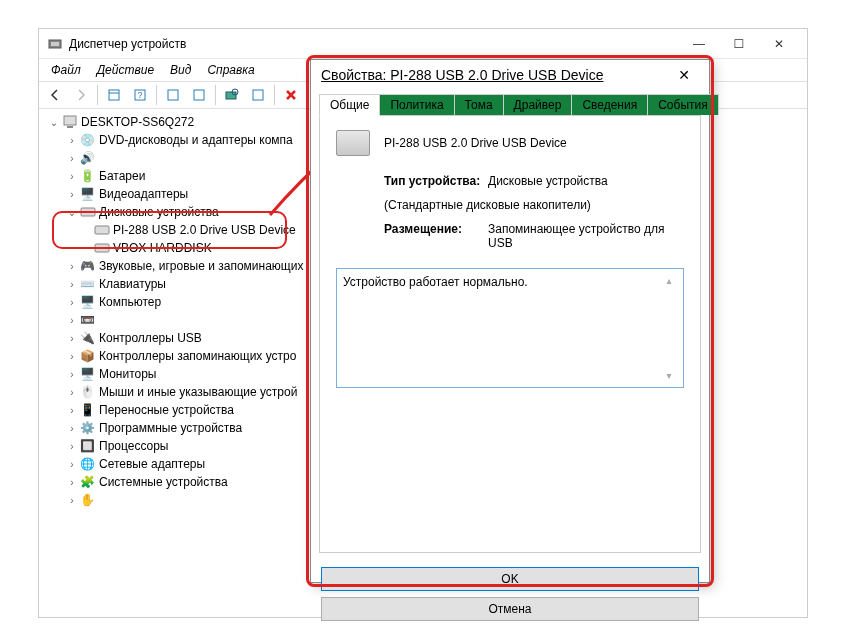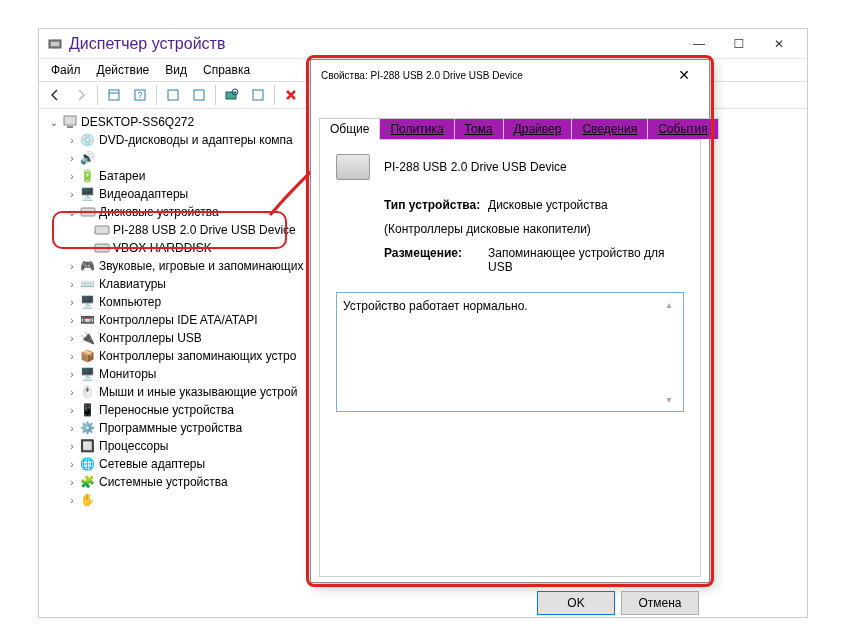--- a/index.html
+++ b/index.html
@@ -2,70 +2,70 @@
 <html><head>
   <meta charset="utf-8">
   <style>
     * { box-sizing: border-box; margin: 0; padding: 0; font-family: 'Segoe UI', Tahoma, sans-serif; }
     body { background: #fff; width: 845px; height: 635px; position: relative; overflow: hidden; }
     
     
     .main-window { position: absolute; left: 38px; top: 28px; width: 770px; height: 590px; background: #fff; border: 1px solid #ccc; }
     .titlebar { height: 30px; display: flex; align-items: center; padding: 0 8px; border-bottom: 1px solid #e8e8e8; }
     .titlebar-icon { width: 16px; height: 16px; margin-right: 6px; display: flex; align-items: center; justify-content: center; }
-    .titlebar-title { font-size: 16px; color: #4c1d95; flex: 1; }
+    .titlebar-title { font-size: 12px; color: #000000; flex: 1; }
     .win-controls { display: flex; gap: 0; }
     .win-btn { width: 40px; height: 28px; display: flex; align-items: center; justify-content: center; font-size: 12px; color: #333; cursor: pointer; }
     
     .menubar { height: 22px; display: flex; align-items: center; padding: 0 4px; font-size: 12px; }
-    .menu-item { padding: 2px 8px; cursor: pointer; }
+    .menu-item { padding: 2px 8px; cursor: pointer; font-style: italic; }
     
     .toolbar { height: 28px; display: flex; align-items: center; padding: 0 4px; border-top: 1px solid #e0e0e0; border-bottom: 1px solid #e0e0e0; gap: 2px; }
     .tool-btn { width: 24px; height: 24px; display: flex; align-items: center; justify-content: center; border: 1px solid transparent; cursor: pointer; font-size: 14px; }
     .tool-sep { width: 1px; height: 20px; background: #d0d0d0; margin: 0 2px; }
     
     .tree-area { padding: 4px 0; font-size: 12px; }
     .tree-row { display: flex; align-items: center; height: 18px; padding-left: 8px; cursor: pointer; white-space: nowrap; }
     .tree-indent { display: inline-block; }
     .tree-expander { width: 14px; font-size: 10px; color: #666; text-align: center; }
     .tree-icon { width: 18px; height: 16px; display: flex; align-items: center; justify-content: center; margin-right: 2px; font-size: 12px; }
     
     .highlight-group { position: absolute; left: 52px; top: 211px; width: 235px; height: 38px; border: 2px solid #d22; border-radius: 10px; pointer-events: none; }
     
     
     .arrow-svg { position: absolute; left: 260px; top: 130px; width: 90px; height: 90px; pointer-events: none; }
     
     
     .props-dialog { position: absolute; left: 310px; top: 59px; width: 400px; height: 524px; background: #fff; border: 1px solid #888; box-shadow: 4px 4px 12px rgba(0,0,0,.25); }
     .props-outline { position: absolute; left: 306px; top: 55px; width: 408px; height: 532px; border: 3px solid #d22; border-radius: 8px; pointer-events: none; }
     .props-titlebar { height: 30px; display: flex; align-items: center; padding: 0 10px; }
-    .props-title { font-size: 10px; flex: 1; }
+    .props-title { font-size: 14px; flex: 1; text-decoration: underline; }
     .props-close { width: 30px; height: 26px; display: flex; align-items: center; justify-content: center; font-size: 14px; cursor: pointer; }
     
-    .tab-strip { display: flex; padding: 4px 8px 0 8px; font-size: 12px; margin-top: 24px; }
+    .tab-strip { display: flex; padding: 4px 8px 0 8px; font-size: 12px; }
     .tab { padding: 3px 10px; border: 1px solid #ccc; border-bottom: none; background: #fff; cursor: pointer; margin-right: -1px; position: relative; }
     .tab.active { background: #fff; z-index: 2; border-bottom: 1px solid #fff; margin-bottom: -1px; }
-    .tab:not(.active) { background: #a21caf; text-decoration: underline; }
+    .tab:not(.active) { background: #15803d; }
     
     .tab-content { margin: 0 8px 8px 8px; border: 1px solid #ccc; height: 438px; padding: 14px 16px; font-size: 12px; position: relative; }
     .device-header { display: flex; align-items: center; margin-bottom: 18px; }
     .device-big-icon { width: 34px; height: 26px; background: linear-gradient(#e8e8e8,#c8c8c8); border: 1px solid #999; border-radius: 2px; margin-right: 14px; }
     .device-name { font-size: 12px; }
     
     .prop-row { display: flex; margin-bottom: 10px; padding-left: 48px; }
     .prop-label { width: 104px; font-weight: bold; }
     .prop-value { flex: 1; }
     
     .status-group { margin-top: 18px; }
     .status-label { margin-bottom: 4px; }
     .status-box { border: 1px solid #7baed9; height: 120px; padding: 6px; display: flex; }
     .status-text { flex: 1; font-size: 12px; }
     .status-scroll { width: 16px; display: flex; flex-direction: column; justify-content: space-between; color: #aaa; font-size: 10px; align-items: center; }
     
-    .dialog-buttons { display: flex; justify-content: flex-end; gap: 6px; padding: 6px 10px 10px 10px; }
+    .dialog-buttons { display: flex; justify-content: flex-end; gap: 6px; padding: 6px 10px 10px 10px; flex-direction: column; }
     .dlg-btn { min-width: 78px; height: 24px; border: 1px solid #adadad; background: #e1e1e1; font-size: 12px; cursor: pointer; }
     .dlg-btn.primary { border: 1px solid #0078d7; }
     
     svg { display: block; }
   </style>
 </head>
 <body>
 
 <div class="main-window">
   <div class="titlebar">
@@ -228,21 +228,20 @@
     <div class="tree-row">
         <span class="tree-indent" style="width:18px"></span>
         <span class="tree-expander">›</span>
         <span class="tree-icon">🖥️</span>
         <span>Компьютер</span>
       </div>
     <div class="tree-row">
         <span class="tree-indent" style="width:18px"></span>
         <span class="tree-expander">›</span>
         <span class="tree-icon">📼</span>
-        <span>Контроллеры IDE ATA/ATAPI</span>
       </div>
     <div class="tree-row">
         <span class="tree-indent" style="width:18px"></span>
         <span class="tree-expander">›</span>
         <span class="tree-icon">🔌</span>
         <span>Контроллеры USB</span>
       </div>
     <div class="tree-row">
         <span class="tree-indent" style="width:18px"></span>
         <span class="tree-expander">›</span>
@@ -328,21 +327,21 @@
   <div class="tab-content">
     <div class="device-header">
       <div class="device-big-icon"></div>
       <div class="device-name">PI-288 USB 2.0 Drive USB Device</div>
     </div>
     <div class="prop-row">
       <div class="prop-label">Тип устройства:</div>
       <div class="prop-value">Дисковые устройства</div>
     </div>
     <div class="prop-row">
-      <div class="prop-value">(Контроллеры дисковые накопители)</div>
+      <div class="prop-value">(Стандартные дисковые накопители)</div>
     </div>
     <div class="prop-row">
       <div class="prop-label">Размещение:</div>
       <div class="prop-value">Запоминающее устройство для USB</div>
     </div>
     <div class="status-group">
       <div class="status-box">
         <div class="status-text">Устройство работает нормально.</div>
         <div class="status-scroll">
             <span>▴</span>

